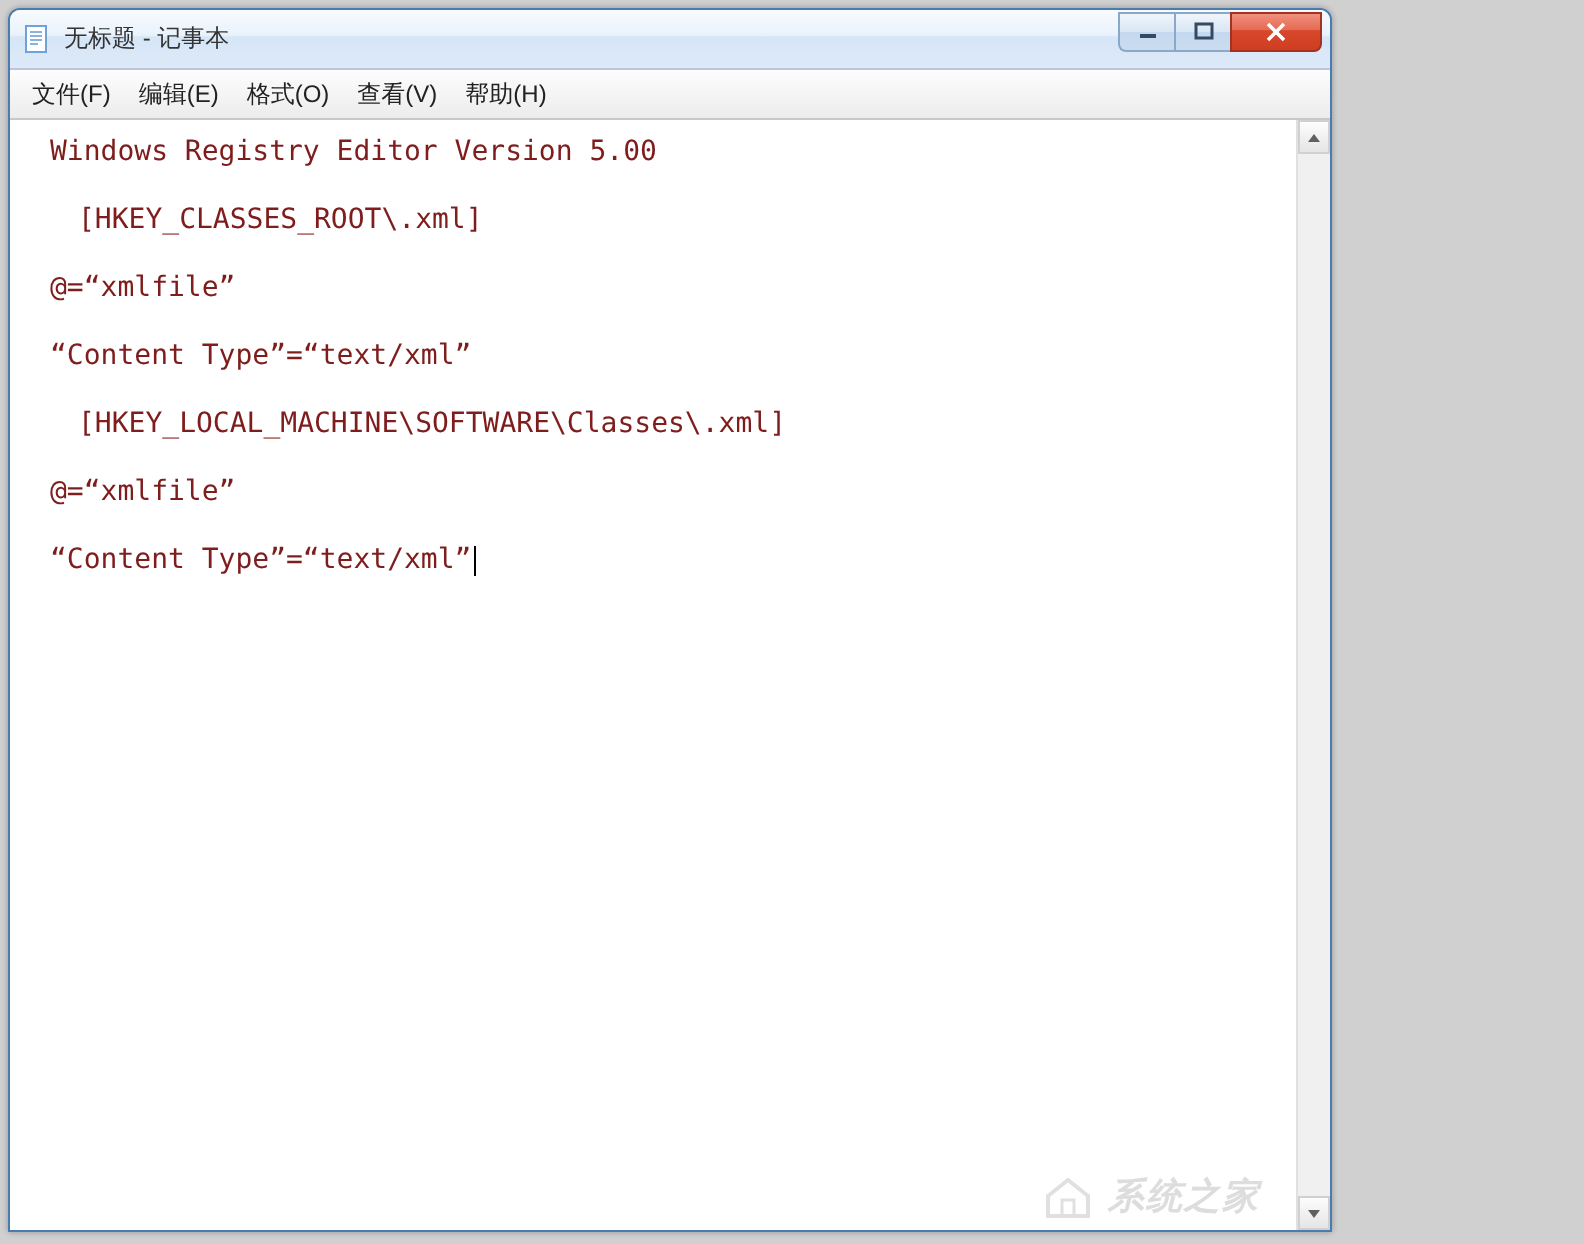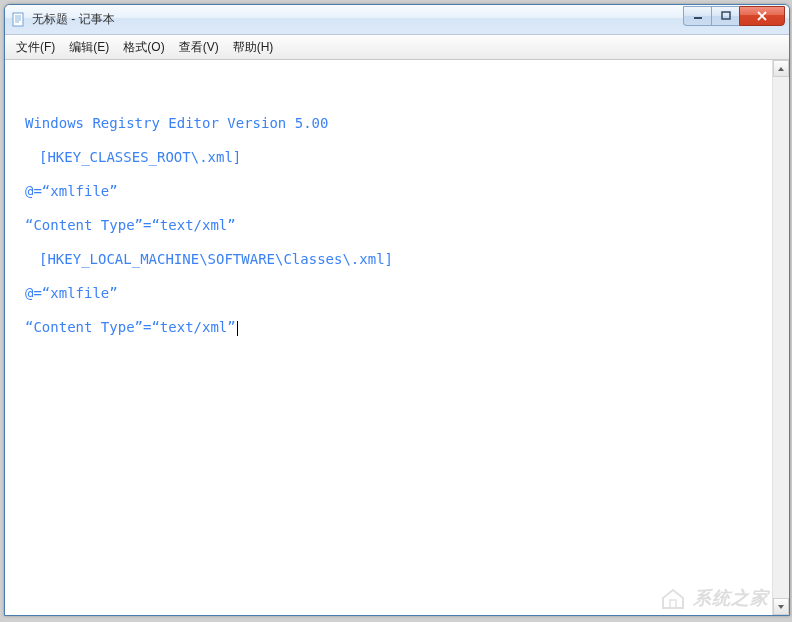--- a/index.html
+++ b/index.html
@@ -8,21 +8,21 @@
       box-sizing: border-box;
     }
     body {
       font-family: "Microsoft YaHei", Tahoma, Arial, sans-serif;
       background: #d0d0d0;
       width: 792px;
       height: 622px;
       overflow: hidden;
     }
     .window {
-      width: 786px;
+      width: 662px;
       height: 612px;
       margin: 4px;
       border: 1px solid #4a7cb0;
       border-radius: 6px 6px 0 0;
       background: #fff;
       box-shadow: 0 0 3px rgba(0,0,0,0.3);
       display: flex;
       flex-direction: column;
       overflow: hidden;
     }
@@ -97,23 +97,22 @@
       position: relative;
       display: flex;
     }
     .editor-text {
       flex: 1;
       padding: 8px 4px 5px 20px;
       font-family: "SimSun", "NSimSun", "FangSong", monospace;
       font-size: 14px;
       line-height: 17px;
       white-space: pre;
-      color: #3b82f6;
+      color: #7f1d1d;
       overflow: hidden;
-      margin-top: 47px;
     }
     .editor-line {
       min-height: 17px;
     }
     .cursor {
       display: inline-block;
       width: 1px;
       height: 15px;
       background: #000;
       vertical-align: middle;
@@ -136,21 +135,21 @@
       font-size: 9px;
       color: #606060;
       cursor: pointer;
     }
     .scroll-track {
       flex: 1;
       background: #f0f0f0;
     }
     .watermark {
       position: absolute;
-      right: 20px;
+      right: 35px;
       bottom: 5px;
       font-size: 18px;
       color: rgba(120,120,120,0.25);
       font-weight: bold;
       font-style: italic;
       letter-spacing: 1px;
       pointer-events: none;
       display: flex;
       align-items: center;
       gap: 6px;

